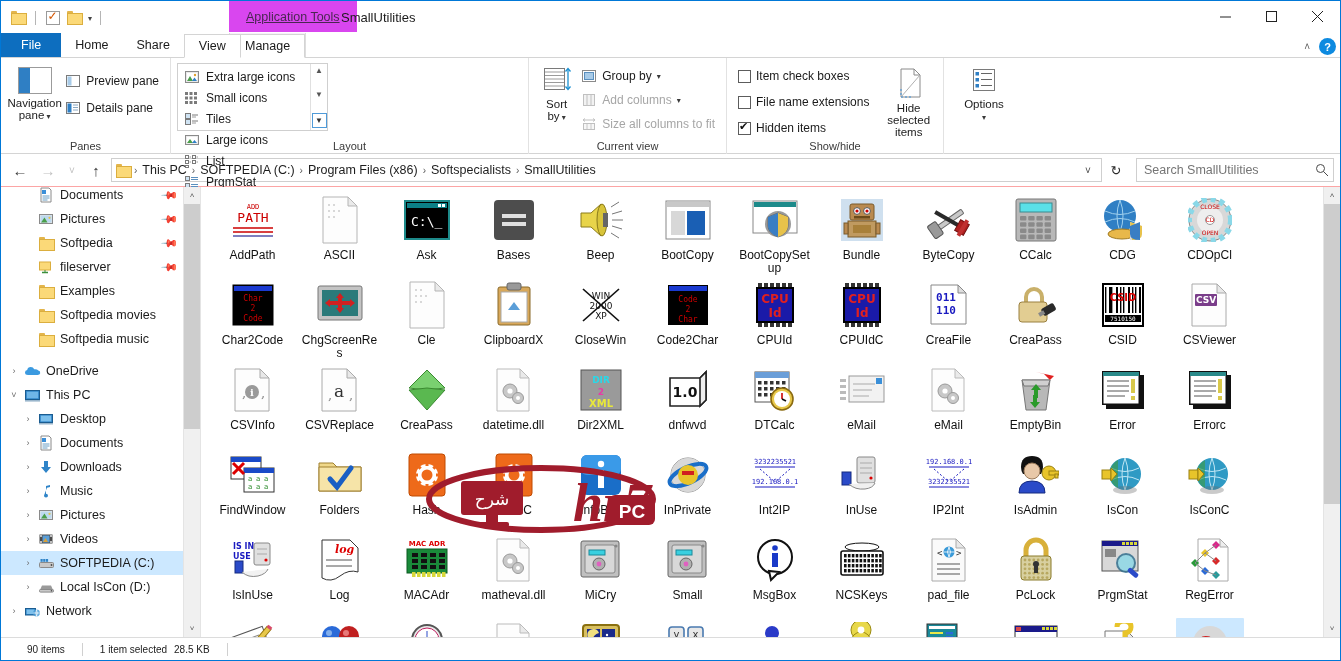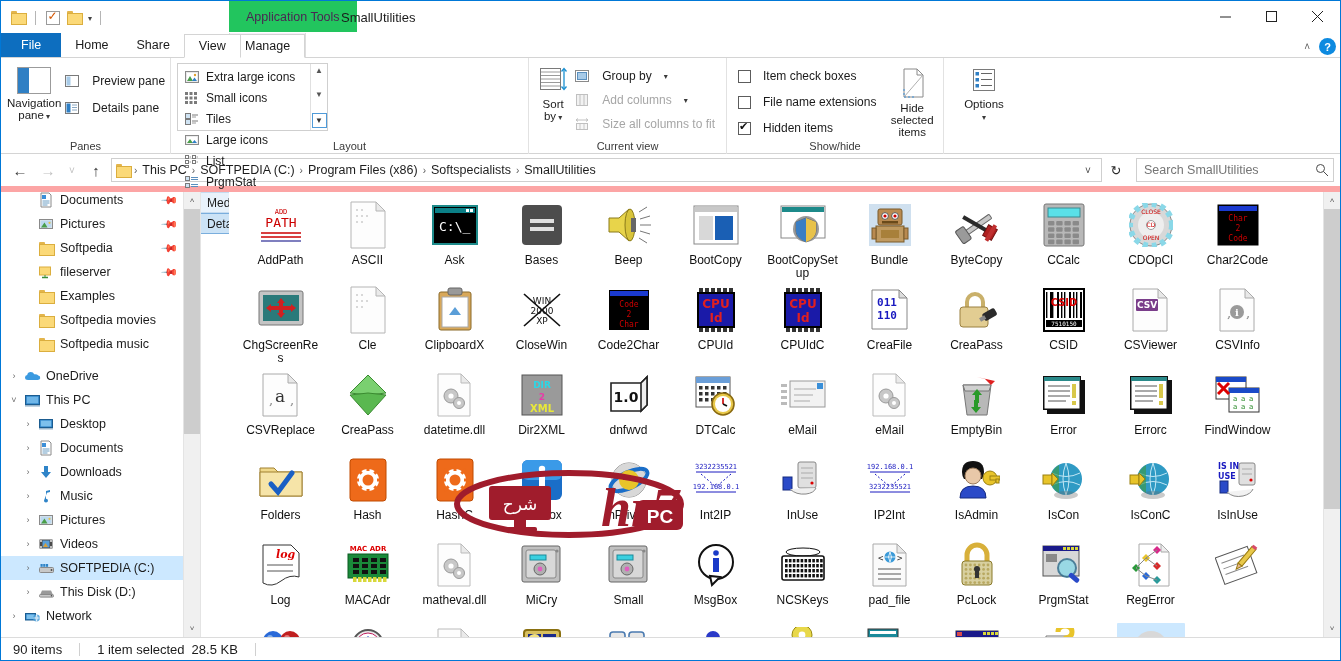--- a/index.html
+++ b/index.html
@@ -46,23 +46,23 @@
     position: relative;
   }
   .chk-glyph::after {
     content: "✓"; position: absolute; left: 1px; top: -3px; font-size: 12px; color: #d35400;
   }
   .qat-caret { font-size: 8px; color: #444; line-height: 1; padding-top: 2px; }
 
   #ctx-tab {
     position: absolute; left: 228px; top: 0;
     height: 31px; padding: 0 17px;
-    background: #22c55e;
+    background: #d946ef;
     display: flex; align-items: center;
-    font-size: 12.5px; color: #4a2752;
+    font-size: 12.5px; color: #4a2752; text-decoration: underline;
   }
   #win-title {
     position: absolute; left: 340px; top: 0; height: 33px;
     display: flex; align-items: center;
     font-size: 13px; color: #1b1b1b;
   }
   #win-ctrls {
     position: absolute; right: 0; top: 0;
     display: flex; height: 31px;
   }
@@ -139,21 +139,21 @@
     padding-top: 4px; cursor: default;
   }
   .bigbtn-label { font-size: 11.5px; text-align:center; line-height: 12px; margin-top: 3px; color:#1b1b1b; }
   .navpane-ico {
     width: 34px; height: 27px; border: 1px solid #9b9b9b; background:#fff; display:flex;
   }
   .navpane-ico i { display:block; width: 11px; background: #2f7fc4; }
   .navpane-ico i + i { flex:1; background:#fff; }
 
   .smallbtn {
-    display: flex; align-items: center; gap: 12px;
+    display: flex; align-items: center; gap: 5px;
     height: 20px; padding: 0 5px 0 3px;
     font-size: 12px; color: #1b1b1b; white-space: nowrap;
   }
   .smallbtn.dim { color: #a6a6a6; }
 
   .ico16 { width: 16px; height: 16px; flex: 0 0 16px; display:block; }
 
   
   .layout-gallery {
     display: flex; border: 1px solid #cfcfcf; height: 68px; margin-top: 1px;
@@ -209,21 +209,21 @@
   #searchbox {
     width: 198px; height: 24px; border: 1px solid #cfcfcf; background:#fff;
     display:flex; align-items:center; padding: 0 4px 0 7px; margin-left: 6px;
   }
   #search-input {
     flex:1; border:none; outline:none; font-size:12.5px; color:#6d6d6d;
     font-family: "Liberation Sans", sans-serif; background: transparent;
   }
 
   
-  #content { flex: 1; display: flex; min-height: 0; border-top: 6px solid #fca5a5; gap: 28px; }
+  #content { flex: 1; display: flex; min-height: 0; border-top: 1px solid #fca5a5; }
 
   
   #navpane {
     width: 200px; flex: 0 0 200px; background: #fff;
     position: relative; overflow: hidden;
     border-right: 1px solid #e4e4e4;
   }
   #navlist { position:absolute; left:0; top:0; right: 17px; bottom:0; overflow:hidden; }
   .nv {
     height: 24px; display: flex; align-items: center;
@@ -288,22 +288,22 @@
   
   #watermark {
     position: absolute; left: 222px; top: 272px; width: 240px; height: 78px;
     pointer-events: none; z-index: 5;
   }
 
   
   #statusbar {
     height: 23px; flex: 0 0 auto;
     border-top: 1px solid #dcdcdc; background: #fff;
-    display: flex; align-items: center; padding-left: 12px; gap: 7px;
-    font-size: 13px; color: #1b1b1b;
+    display: flex; align-items: center; padding-left: 26px; gap: 7px;
+    font-size: 10px; color: #1b1b1b;
   }
   .st-sep { width: 1px; height: 13px; background: #d0d0d0; margin: 0 10px; }
   .st-cell { display: flex; align-items: center; gap: 7px; }
 
   .px { image-rendering: pixelated; }
 </style>
 </head>
 <body>
 
 <div id="window">
@@ -850,21 +850,21 @@
         </div>
         <div class="nv nv-l2">
           <span class="exp">›</span>
           <span class="nico">
             <svg width="17" height="13" viewBox="0 0 17 13">
                 <path d="M2 9 L4 4.5 L13 4.5 L15 9 Z" fill="#9a9a9a"></path>
                 <rect x="1.5" y="8.5" width="14" height="2.6" rx="1" fill="#c8c8c8" stroke="#8a8a8a"></rect>
                 <circle cx="13.5" cy="9.8" r="0.8" fill="#4a4a4a"></circle>
               </svg>
           </span>
-          <span>This Disk (D:)</span>
+          <span>Local IsCon (D:)</span>
         </div>
         <div class="nv nv-l1">
           <span class="exp">›</span>
           <span class="nico">
             <svg width="17" height="15" viewBox="0 0 17 15">
                 <rect x="1.5" y="4.5" width="10" height="6.5" fill="#2f84c8" stroke="#1b5c90"></rect>
                 <rect x="2.6" y="5.5" width="7.8" height="4.5" fill="#7dc0ec"></rect>
                 <circle cx="12.5" cy="9" r="3.4" fill="#4a9ed8" opacity="0.85"></circle>
                 <path d="M9.3 9 h6.4 M12.5 5.7 Q14 9 12.5 12.3 M12.5 5.7 Q11 9 12.5 12.3" stroke="#fff" fill="none" stroke-width="0.7"></path>
               </svg>
@@ -1046,20 +1046,34 @@
                     <rect x="21.4" y="30.4" width="6.4" height="4.6" rx="1"></rect>
                     <rect x="29.599999999999998" y="30.4" width="6.4" height="4.6" rx="1"></rect>
                     <rect x="5" y="36.6" width="6.4" height="4.6" rx="1"></rect>
                     <rect x="13.2" y="36.6" width="6.4" height="4.6" rx="1"></rect>
                     <rect x="21.4" y="36.6" width="6.4" height="4.6" rx="1"></rect>
                     <rect x="29.599999999999998" y="36.6" width="6.4" height="4.6" rx="1"></rect>
                   </g>
                 </svg></span>
             </div>
             <div class="ilabel">CCalc</div>
+          </div>
+          <div class="item">
+            <div class="ithumb">
+              <div class="ithumb-bg"></div>
+              <span class="px"><svg width="46" height="44" viewBox="0 0 46 44">
+                  <circle cx="20" cy="18" r="16" fill="#2f7fc4"></circle>
+                  <path d="M5 13 Q20 20 35 13 M5 24 Q20 17 35 24 M20 2 Q14 18 20 34 M20 2 Q26 18 20 34" stroke="#9fd0ee" fill="none"></path>
+                  <ellipse cx="22" cy="36" rx="14" ry="5" fill="#e8b84a" stroke="#a07a20"></ellipse>
+                  <path d="M30 24 L42 28 V36 Q42 42 30 42 Q30 42 30 24 Z" fill="#ddd"></path>
+                  <path d="M30 24 L42 28 V36 Q42 42 32 42 Z" fill="#e8c24a"></path>
+                  <path d="M30 24 L20 28 V36 Q20 42 30 42 Z" fill="#3a7ec4" transform="translate(10,0)"></path>
+                </svg></span>
+            </div>
+            <div class="ilabel">CDG</div>
           </div>
           <div class="item">
             <div class="ithumb">
               <div class="ithumb-bg"></div>
               <span class="px"><svg width="44" height="44" viewBox="0 0 44 44">
                   <circle cx="22" cy="22" r="21" fill="#d8d8d8" stroke="#888"></circle>
                   <circle cx="22" cy="22" r="21" fill="none" stroke="#8ad8e8" stroke-width="6" stroke-dasharray="5,4"></circle>
                   <circle cx="22" cy="22" r="13" fill="#eee"></circle>
                   <circle cx="22" cy="22" r="4.5" fill="#fff" stroke="#999"></circle>
                   <text x="22" y="11" font-size="6" fill="#c00" text-anchor="middle" font-family="'DejaVu Sans',sans-serif">CLOSE</text>

